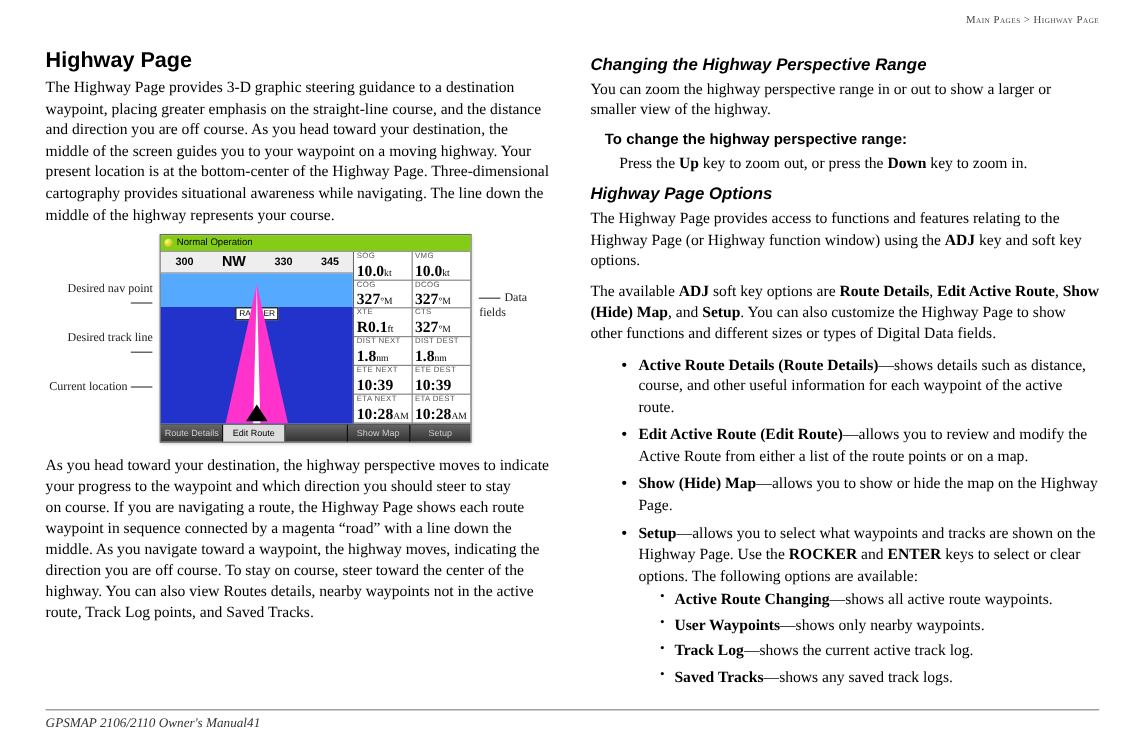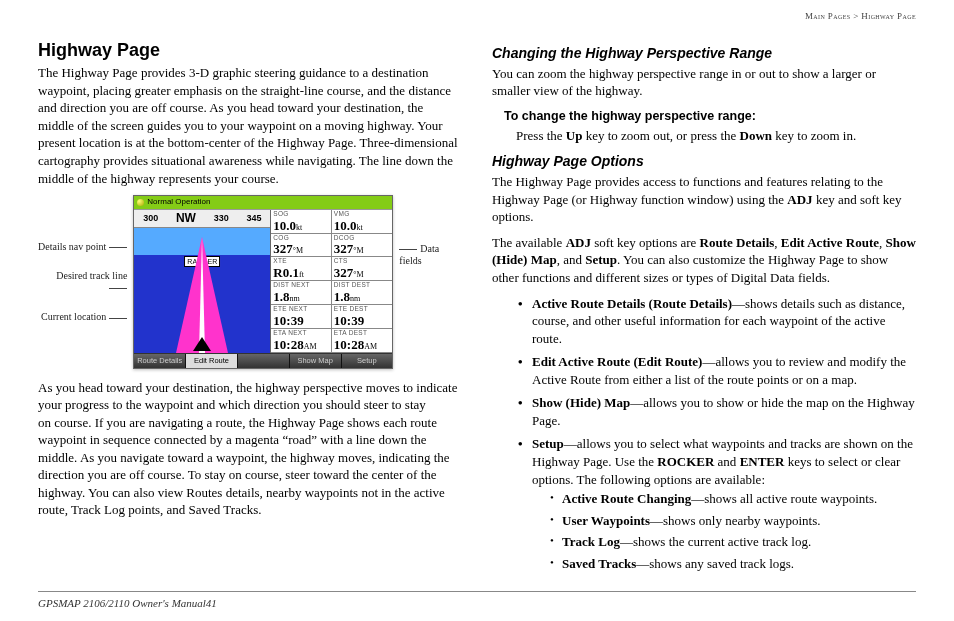--- a/index.html
+++ b/index.html
@@ -119,21 +119,21 @@
   .dev-title {
     background: #84cc16;
     font-size: 8px;
     padding: 1px 3px;
     border-bottom: 1px solid #999;
     display: flex; align-items: center; gap: 3px;
   }
   .bulb { width:7px; height:7px; background: radial-gradient(circle at 30% 30%, #ff7, #aa0); border-radius:50%; display:inline-block;}
   .dev-body { display: flex; }
   .dev-left {
-    width: 136px;
+    width: 160px;
     display: flex; flex-direction: column;
   }
   .compass {
     height: 18px;
     background: #eee;
     border-bottom: 1px solid #888;
     font-size: 9px;
     display: flex; align-items: center; justify-content: space-around;
     font-weight: bold;
     position: relative;
@@ -214,21 +214,21 @@
 </div>
 
 <div class="cols">
 
   <div class="col">
     <h1>Highway Page</h1>
     <p>The Highway Page provides 3-D graphic steering guidance to a destination waypoint, placing greater emphasis on the straight-line course, and the distance and direction you are off course. As you head toward your destination, the middle of the screen guides you to your waypoint on a moving highway. Your present location is at the bottom-center of the Highway Page. Three-dimensional cartography provides situational awareness while navigating. The line down the middle of the highway represents your course.</p>
 
     <div class="fig-wrap">
       <div class="fig-labels-left">
-        <div><span>Details nav point</span><span class="leader-l"></span></div>
+        <div><span>Desired nav point</span><span class="leader-l"></span></div>
         <div><span>Desired track line</span><span class="leader-l"></span></div>
         <div><span>Current location</span><span class="leader-l"></span></div>
       </div>
 
       <div class="device">
         <div class="dev-title">
           <span class="bulb"></span>
           <span>Normal Operation</span>
         </div>
         <div class="dev-body">

